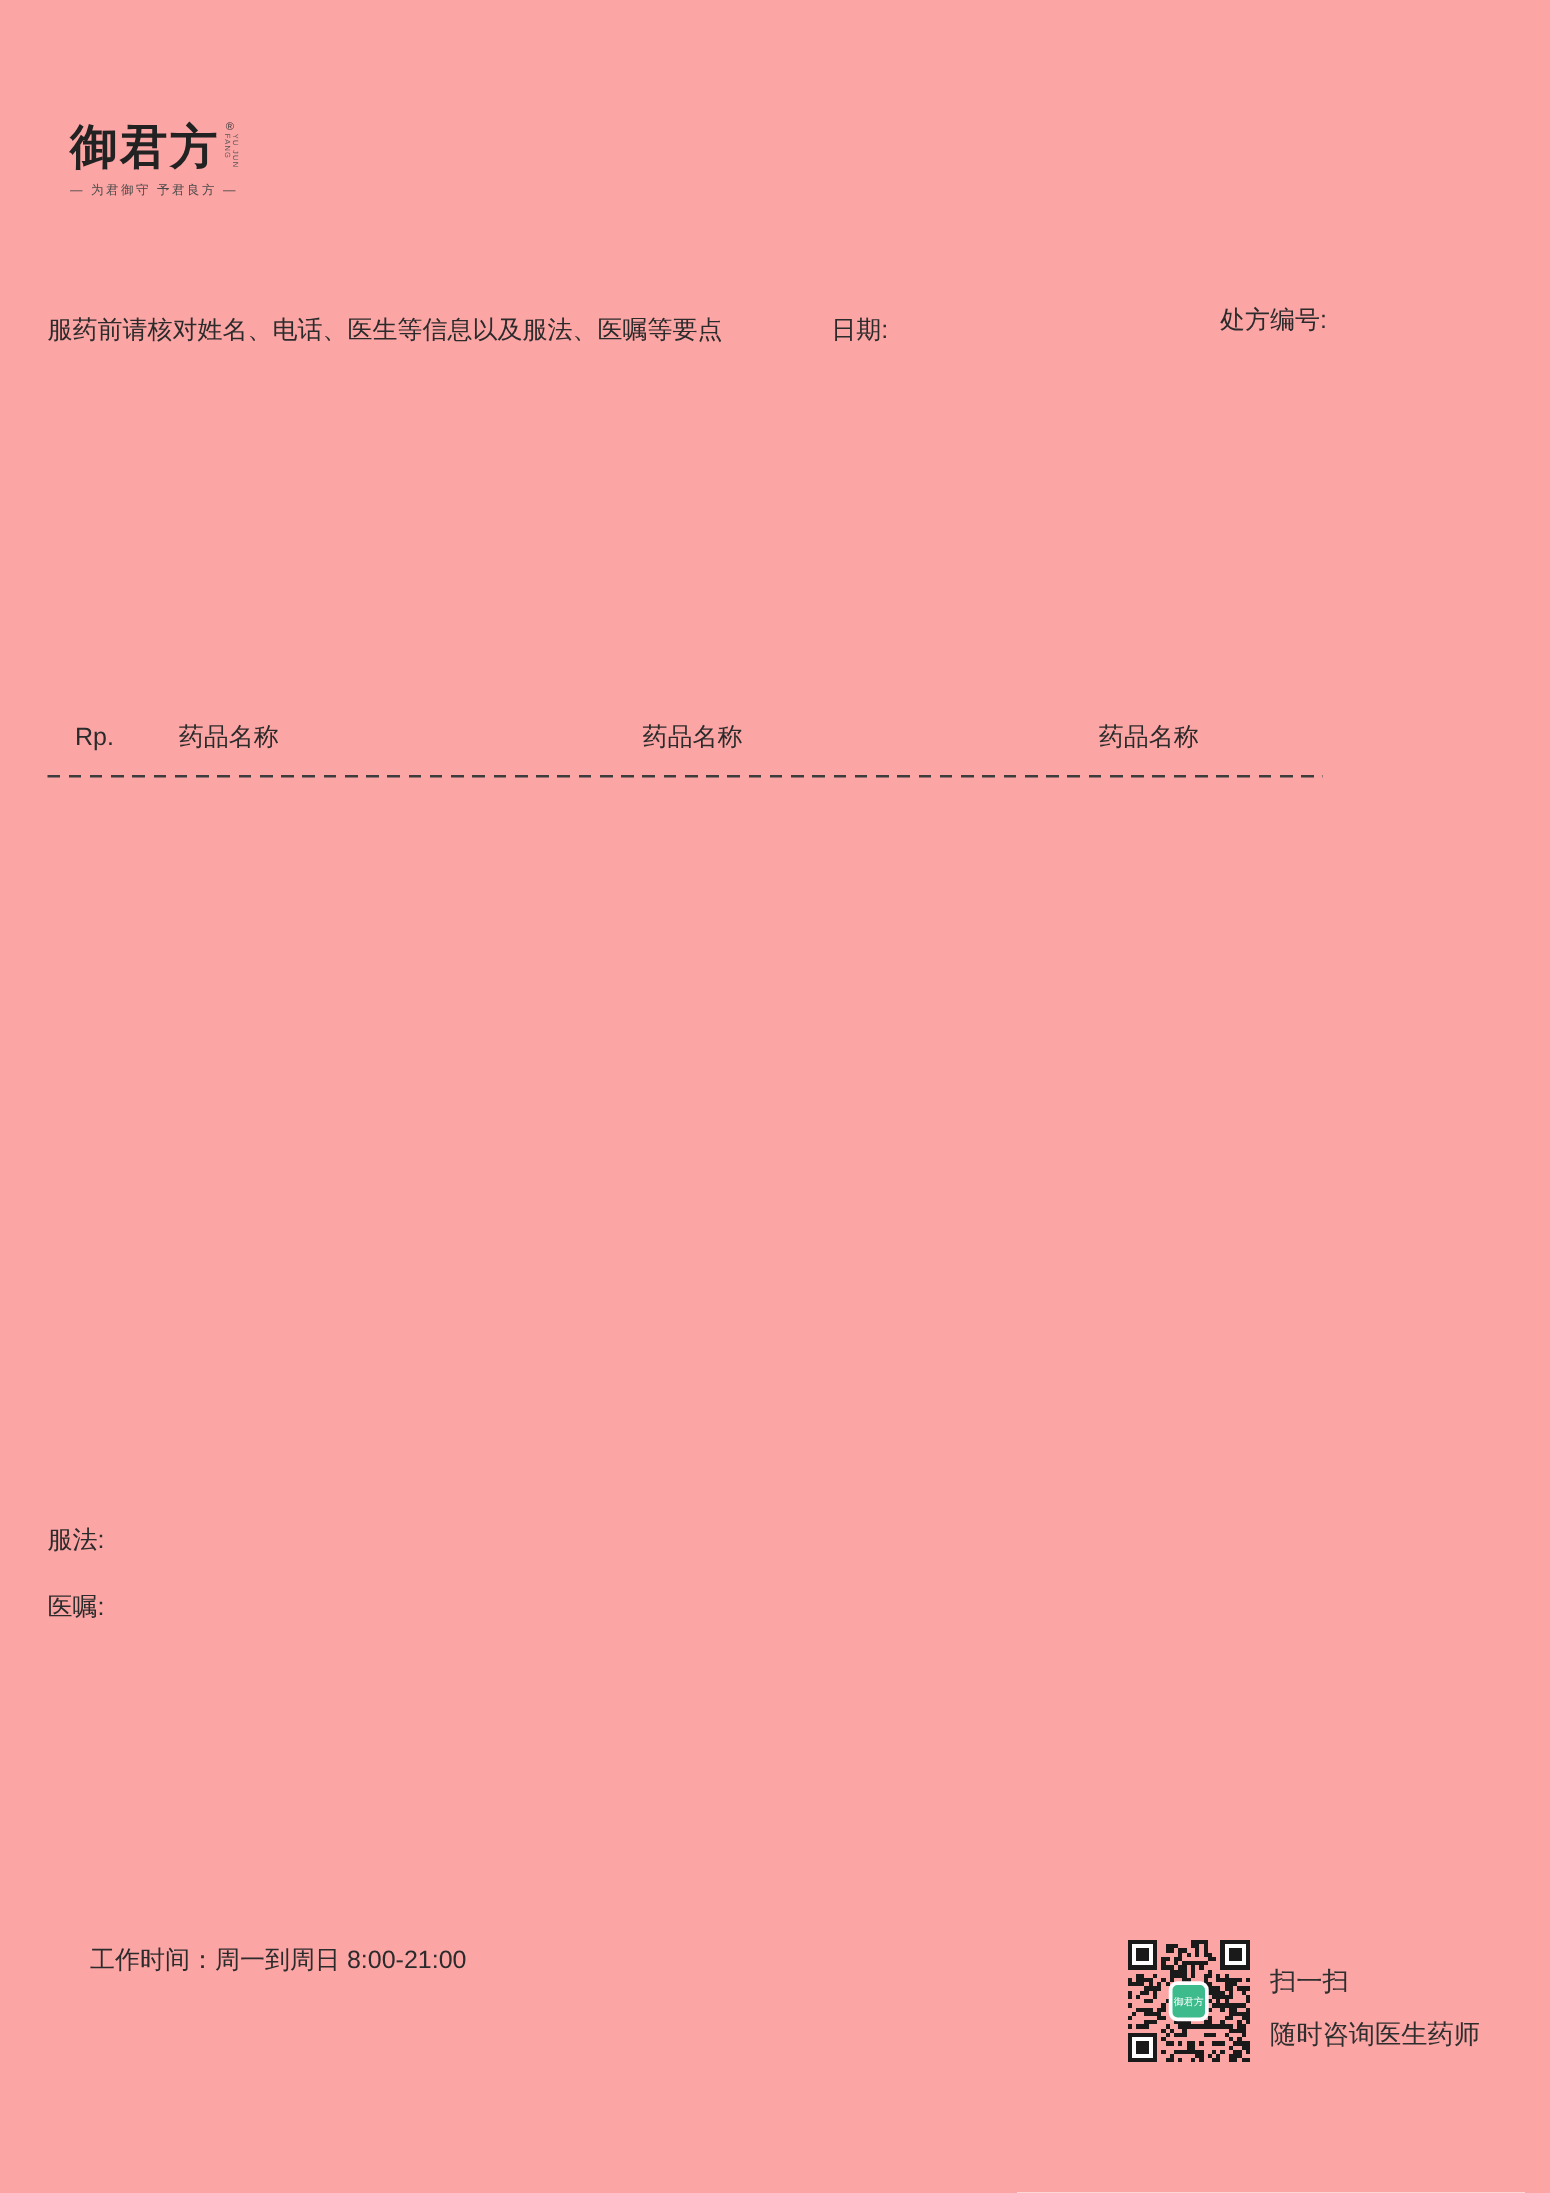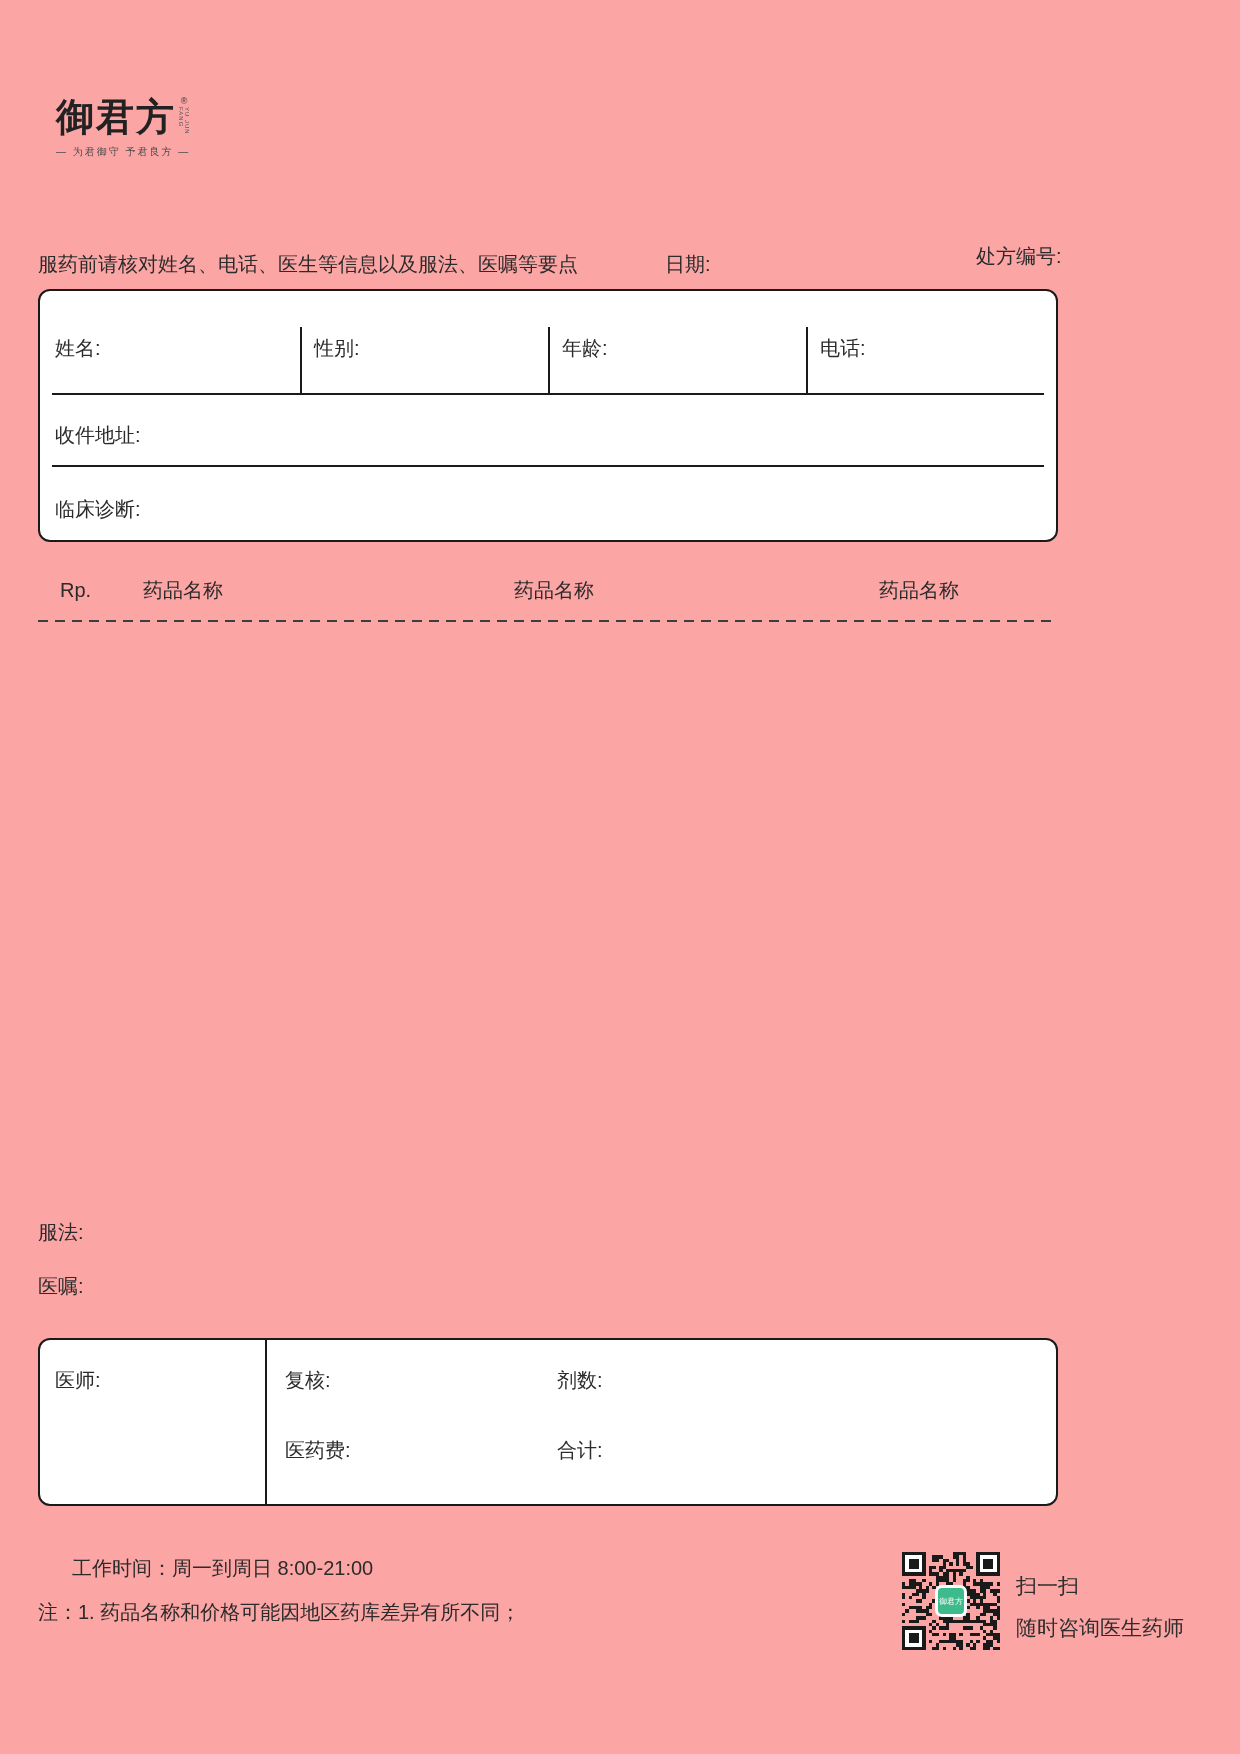--- a/index.html
+++ b/index.html
@@ -65,54 +65,32 @@
         <span class="logo-vert">YU JUN FANG</span>
       </span>
     </div>
     <div class="logo-tagline">— 为君御守 予君良方 —</div>
   </div>
 
   <div class="abs lbl" style="left:38px;top:250px;">服药前请核对姓名、电话、医生等信息以及服法、医嘱等要点</div>
   <div class="abs lbl" style="left:665px;top:250px;">日期:</div>
   <div class="abs lbl" style="left:928px;top:242px;margin-left:48px;">处方编号:</div>
 
-  <div class="abs frame patient-box">
-    <div class="abs lbl" style="left:15px;top:43px;">姓名:</div>
-    <div class="abs lbl" style="left:274px;top:43px;">性别:</div>
-    <div class="abs lbl" style="left:522px;top:43px;">年龄:</div>
-    <div class="abs lbl" style="left:780px;top:43px;">电话:</div>
-    <div class="vdiv" style="left:260px;top:36px;height:66px;"></div>
-    <div class="vdiv" style="left:508px;top:36px;height:66px;"></div>
-    <div class="vdiv" style="left:766px;top:36px;height:66px;"></div>
-    <div class="hdiv" style="top:102px;"></div>
-    <div class="abs lbl" style="left:15px;top:130px;">收件地址:</div>
-    <div class="hdiv" style="top:174px;"></div>
-    <div class="abs lbl" style="left:15px;top:204px;">临床诊断:</div>
-  </div>
 
   <div class="abs lbl" style="left:60px;top:576px;">Rp.</div>
   <div class="abs lbl" style="left:143px;top:576px;">药品名称</div>
   <div class="abs lbl" style="left:514px;top:576px;">药品名称</div>
   <div class="abs lbl" style="left:879px;top:576px;">药品名称</div>
   <div class="abs dashed-rule"></div>
 
   <div class="abs lbl" style="left:38px;top:1218px;">服法:</div>
   <div class="abs lbl" style="left:38px;top:1272px;">医嘱:</div>
 
-  <div class="abs frame summary-box">
-    <div class="summary-vdiv"></div>
-    <div class="abs lbl" style="left:15px;top:26px;">医师:</div>
-    <div class="abs lbl" style="left:245px;top:26px;">复核:</div>
-    <div class="abs lbl" style="left:517px;top:26px;">剂数:</div>
-    <div class="abs lbl" style="left:245px;top:96px;">医药费:</div>
-    <div class="abs lbl" style="left:517px;top:96px;">合计:</div>
-  </div>
 
   <div class="abs note" style="left:38px;top:1554px;margin-left:34px;">工作时间：周一到周日 8:00-21:00</div>
-  <div class="abs note" style="left:38px;top:1598px;">注：1. 药品名称和价格可能因地区药库差异有所不同；</div>
 
   <div class="abs qr-wrap">
     <svg viewBox="0 0 29 29" shape-rendering="crispEdges" xmlns="http://www.w3.org/2000/svg">
         <rect x="15" y="0" width="1" height="1" fill="#1a1a1a"></rect>
         <rect x="16" y="0" width="1" height="1" fill="#1a1a1a"></rect>
         <rect x="17" y="0" width="1" height="1" fill="#1a1a1a"></rect>
         <rect x="18" y="0" width="1" height="1" fill="#1a1a1a"></rect>
         <rect x="9" y="1" width="1" height="1" fill="#1a1a1a"></rect>
         <rect x="10" y="1" width="1" height="1" fill="#1a1a1a"></rect>
         <rect x="11" y="1" width="1" height="1" fill="#1a1a1a"></rect>

